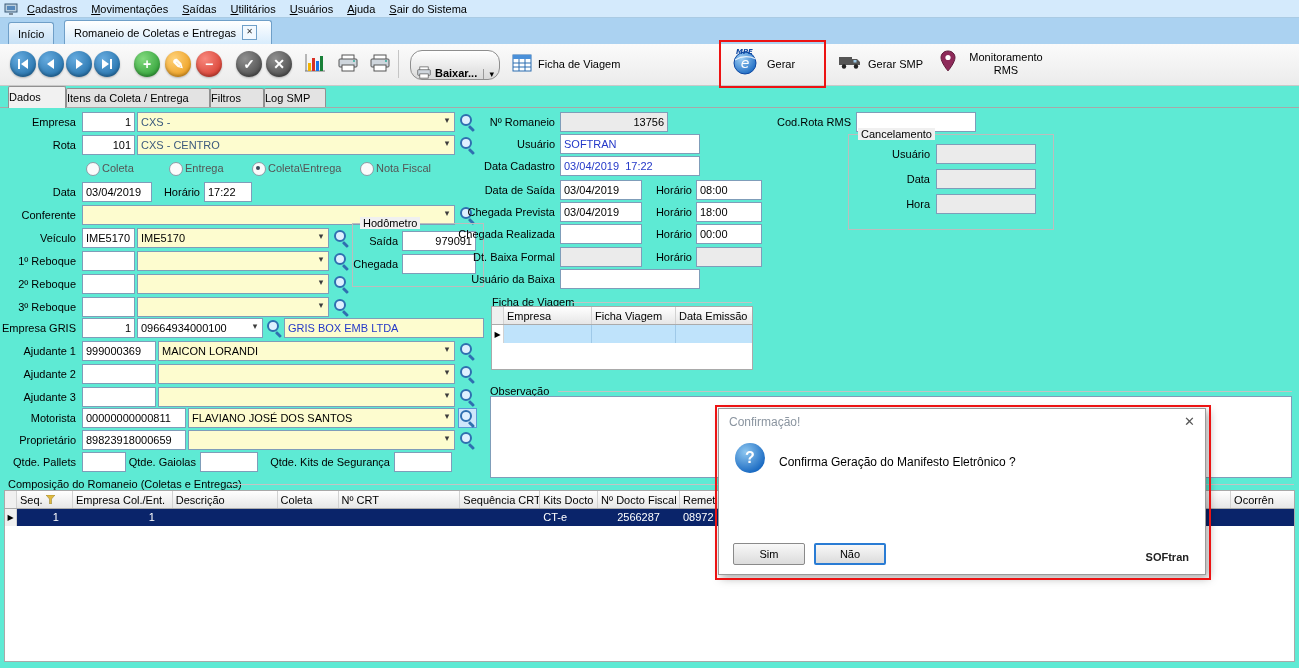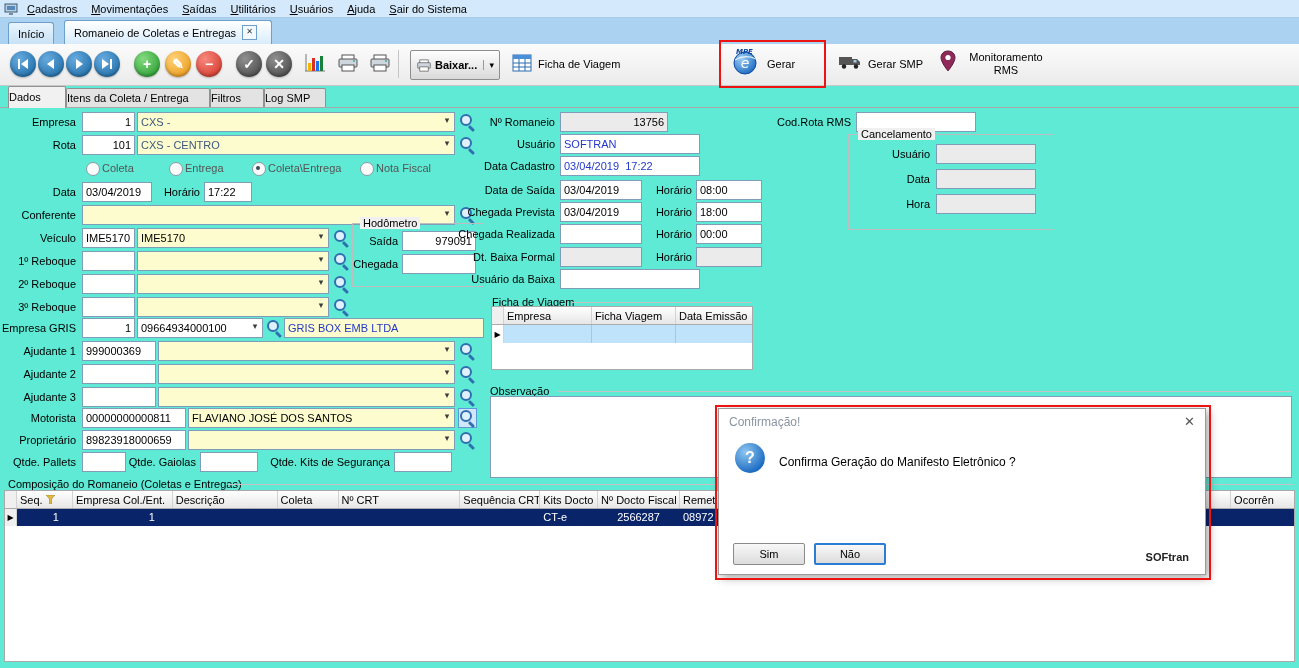--- a/index.html
+++ b/index.html
@@ -29,22 +29,22 @@
         box-shadow:inset 0 -2px 3px rgba(0,0,0,.25),0 1px 2px rgba(0,0,0,.25)}
   .tbtn.blue{background:radial-gradient(circle at 35% 30%,#66abdf,#15649f)}
   .tbtn.green{background:radial-gradient(circle at 35% 30%,#83da7f,#1d9427)}
   .tbtn.orange{background:radial-gradient(circle at 35% 30%,#ffd27a,#e8920a)}
   .tbtn.red{background:radial-gradient(circle at 35% 30%,#f8887d,#cf2d20)}
   .tbtn.dark{background:radial-gradient(circle at 35% 30%,#909090,#3e3e3e)}
   .tbtn.glyph{font-size:14px;font-weight:bold}
   .tool-icon{position:absolute;cursor:pointer;line-height:0}
   .tool-label{position:absolute;cursor:pointer;white-space:nowrap}
   .vsep{position:absolute;top:50px;width:1px;height:28px;background:#c5c5c5}
-  .baixar{position:absolute;left:410px;top:50px;height:28px;display:flex;align-items:center;
-          border:1px solid #8e8e8e;border-radius:2px;background:linear-gradient(#ffffff,#d9d9d9);cursor:pointer}
+  .baixar{position:absolute;left:410px;top:50px;height:28px;display:flex;align-items:flex-end;
+          border:1px solid #8e8e8e;border-radius:12px;background:linear-gradient(#ffffff,#d9d9d9);cursor:pointer}
   .bx-main{display:flex;align-items:center;gap:4px;padding:0 6px;font-weight:bold}
   .bx-arrow{width:15px;display:flex;align-items:center;justify-content:center;border-left:1px solid #9a9a9a;font-size:9px}
 
   
   .ftab-line{position:absolute;left:0;top:107px;width:100%;height:1px;background:#a8a8a8;z-index:1}
   .ftab{position:absolute;box-sizing:border-box;border:1px solid #919191;border-bottom:none;
         border-radius:2px 2px 0 0;text-align:left;cursor:pointer;white-space:nowrap}
   .ftab.active{top:86px;height:22px;line-height:21px;background:#f1f1f1;z-index:3}
   .ftab.inactive{top:88px;height:19px;line-height:18px;background:#e3e3e3;z-index:2}
 
@@ -366,20 +366,21 @@
   <span class="mag" style="left:266px;top:319px"></span>
   <div class="fld yellow blue" style="left:284px;top:318px;width:200px">
       <span class="txt">GRIS BOX EMB LTDA</span>
     </div>
 
   <span class="lbl" style="left:0;top:341px;width:76px">Ajudante 1</span>
   <div class="fld" style="left:82px;top:341px;width:74px">
       <span class="txt">999000369</span>
     </div>
   <div class="fld yellow" style="left:158px;top:341px;width:297px">
+      <span class="txt">MAICON LORANDI</span>
       <span class="arr">▾</span>
     </div>
   <span class="mag" style="left:459px;top:342px"></span>
 
   <span class="lbl" style="left:0;top:364px;width:76px">Ajudante 2</span>
   <div class="fld" style="left:82px;top:364px;width:74px">
       <span class="txt"></span>
     </div>
   <div class="fld yellow" style="left:158px;top:364px;width:297px">
       <span class="txt"></span>

